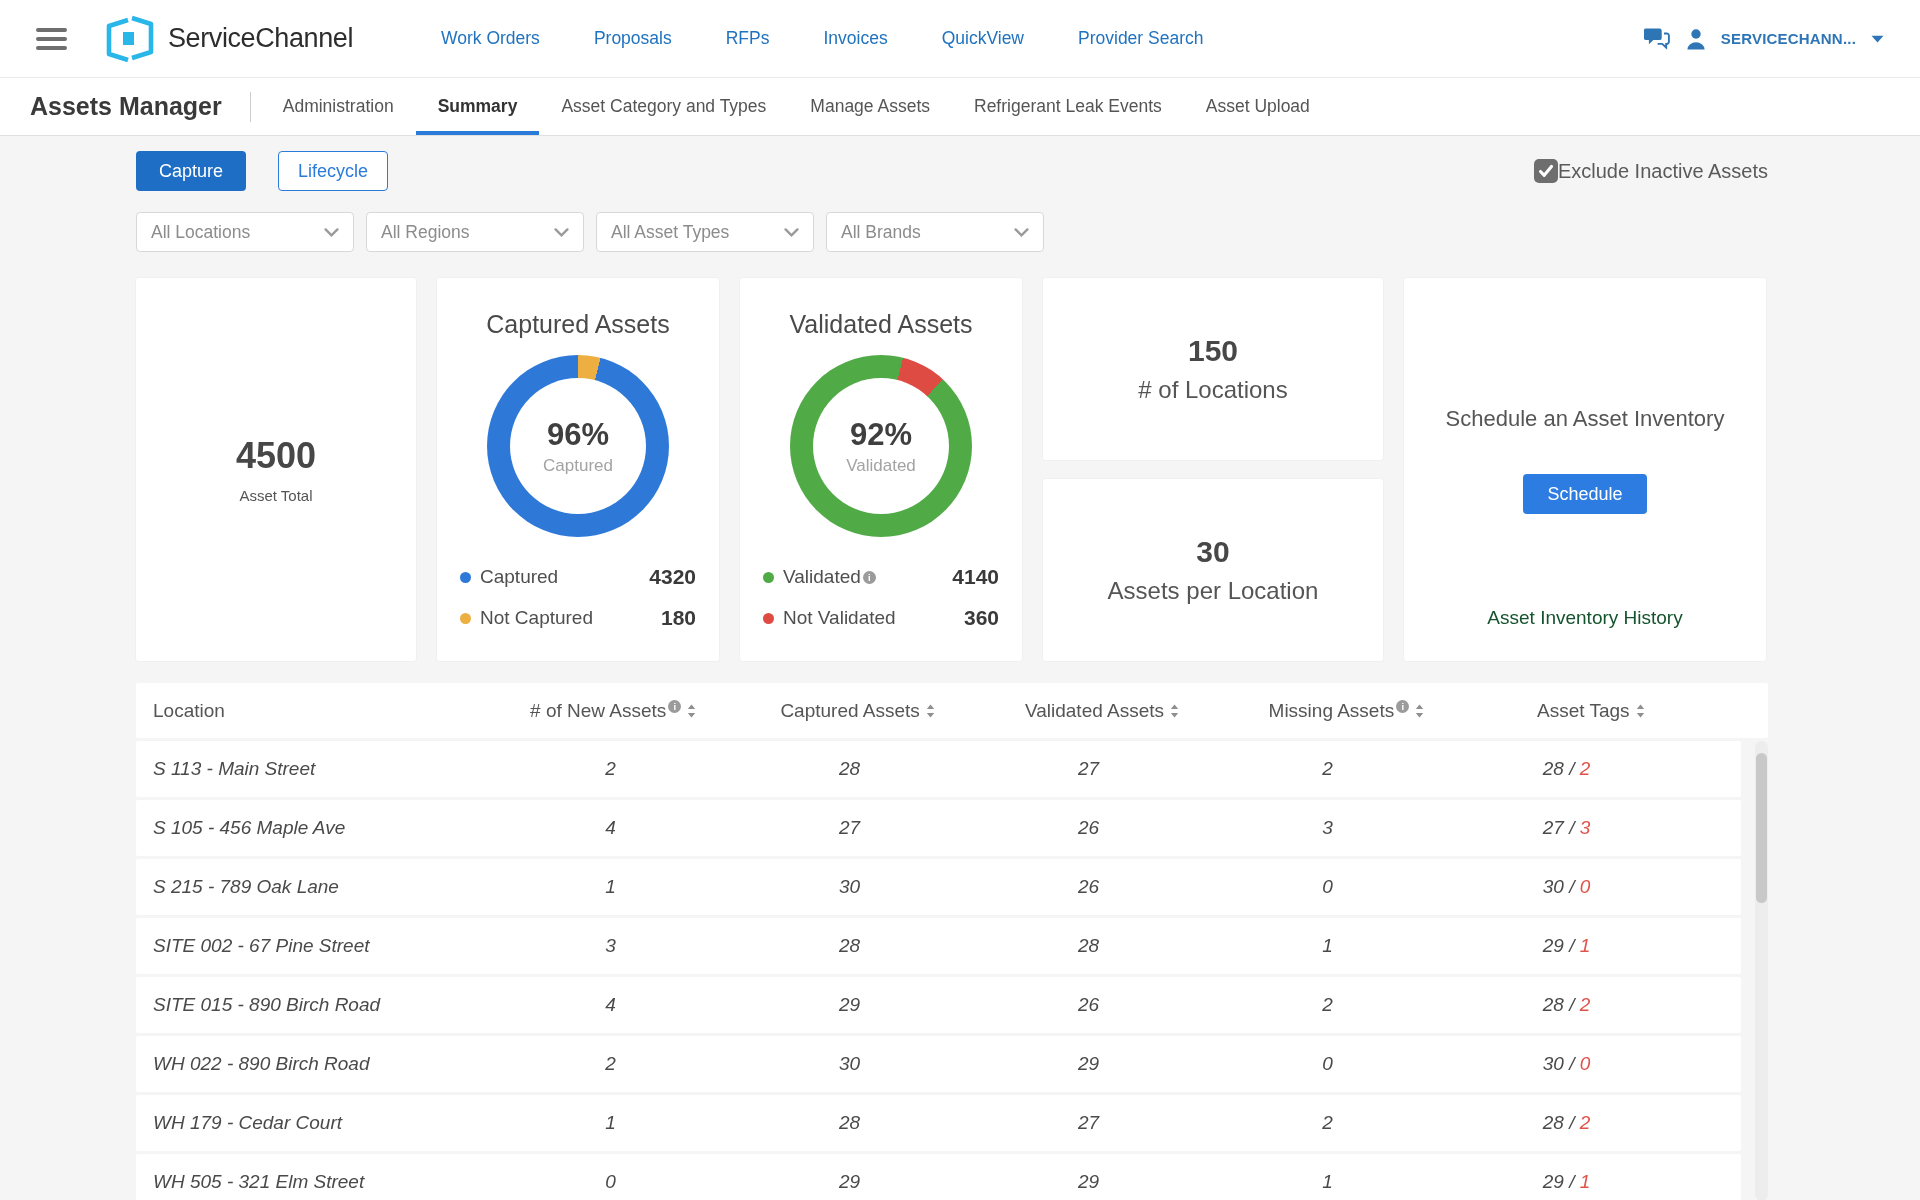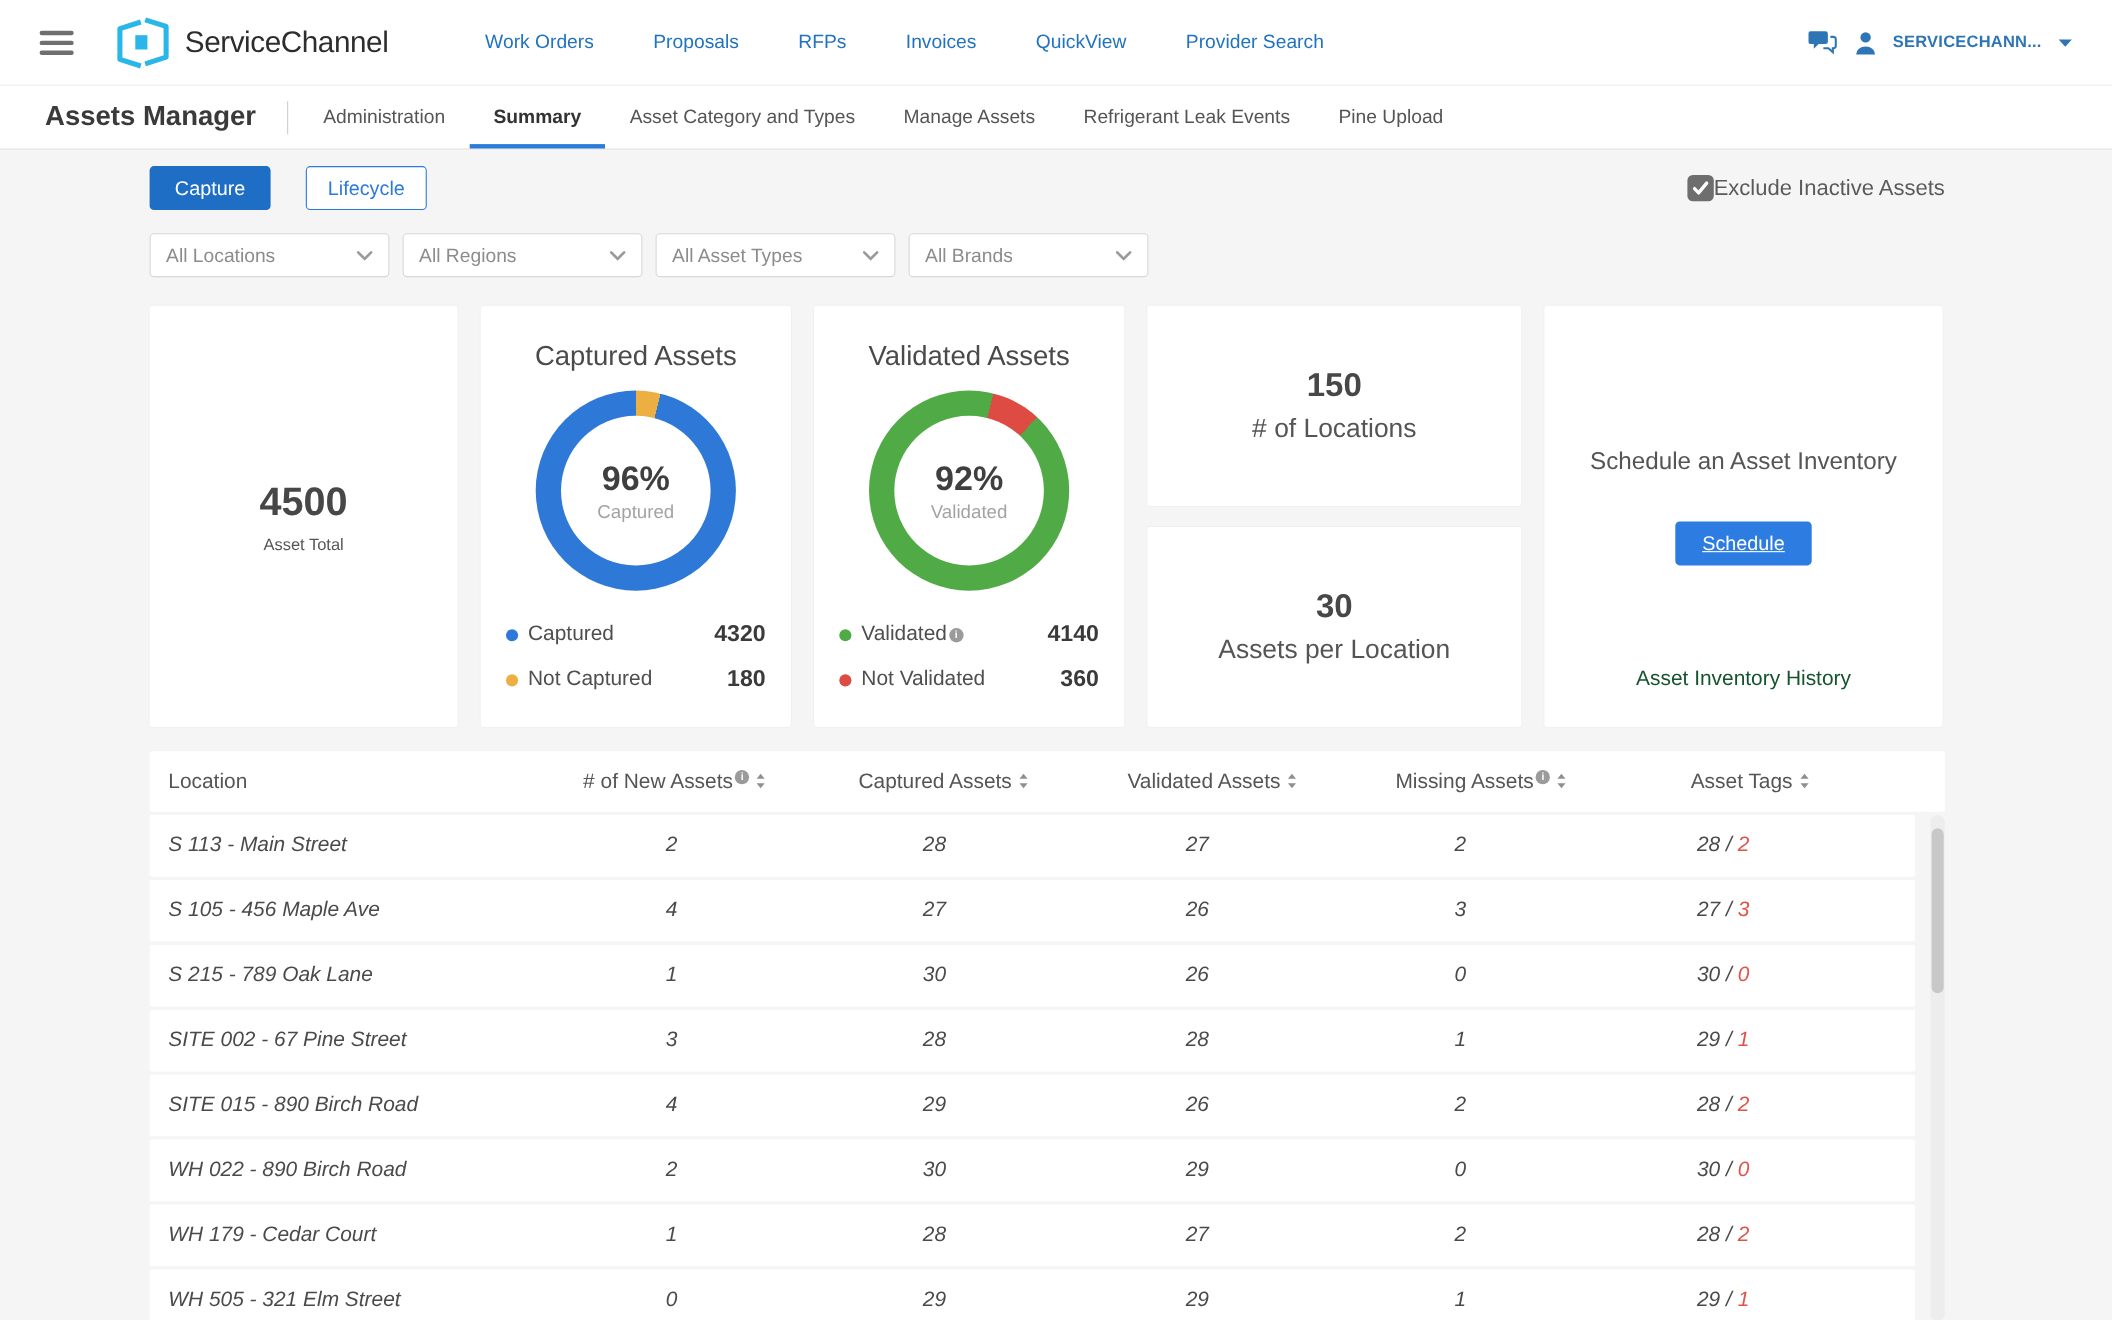--- a/index.html
+++ b/index.html
@@ -13,21 +13,21 @@
   .hamburger span { height:4px; background:#6f6f6f; border-radius:2px; }
   .brand { display:flex; align-items:center; gap:11px; margin-left:36px; }
   .brand-text { font-size:27px; color:#2d2d2d; font-weight:500; letter-spacing:-0.4px; }
   .nav-links { display:flex; gap:54px; margin-left:88px; }
   .nav-link { font-size:17.5px; color:#2173bf; cursor:pointer; white-space:nowrap; }
   .topbar-right { margin-left:auto; display:flex; align-items:center; gap:15px; }
   .username { font-size:15px; color:#2e75b6; font-weight:700; letter-spacing:0.2px; }
 
   
   .subnav { height:58px; background:#fff; border-bottom:1px solid #e0e0e0;
-    display:flex; align-items:center; padding-left:41px; }
+    display:flex; align-items:center; padding-left:30px; }
   .subnav-title { font-size:25px; font-weight:600; color:#3a3a3a; }
   .subnav-divider { width:1px; height:30px; background:#ccc; margin:0 10px 0 28px; }
   .tabs { display:flex; height:100%; }
   .tab { padding:0 22px; display:flex; align-items:center; font-size:17.5px; color:#555;
     position:relative; cursor:pointer; white-space:nowrap; }
   .tab.active { font-weight:700; color:#333; }
   .tab.active::after { content:""; position:absolute; left:0; right:0; bottom:0; height:4px; background:#2b7cd9; }
 
   
   .content { width:1632px; margin:15px 0 0 136px; }
@@ -69,21 +69,21 @@
 
   .card-col { width:340px; display:flex; flex-direction:column; gap:19px; }
   .card-stat { flex:1; display:flex; flex-direction:column; align-items:center; justify-content:center; }
   .stat-num { font-size:30px; font-weight:600; color:#474747; }
   .stat-label { font-size:24px; color:#555; margin-top:8px; }
 
   .card-schedule { width:362px; position:relative; }
   .sched-title { position:absolute; top:128px; left:0; right:0; text-align:center; font-size:22px; color:#555; }
   .btn-schedule { position:absolute; top:196px; left:50%; transform:translateX(-50%);
     width:124px; height:40px; background:#2d7ce1; color:#fff; font-size:18px; border:none;
-    border-radius:4px; cursor:pointer; font-family:inherit;text-decoration:underline; }
+    border-radius:4px; cursor:pointer; font-family:inherit; }
   .sched-link { position:absolute; bottom:32px; left:0; right:0; text-align:center;
     font-size:19px; color:#14532d; cursor:pointer; }
 
   
   .table-wrap { position:relative; margin-top:22px; }
   .thead, .trow { display:grid; grid-template-columns:355px repeat(5,1fr);
     align-items:center; background:#fff; border-radius:2px; padding-right:55px; }
   .thead { height:55px; }
   .th { font-size:19px; color:#555; text-align:center; white-space:nowrap; }
   .th.loc, .cell.loc { text-align:left; padding-left:17px; }
@@ -144,21 +144,21 @@
 
 <nav class="subnav">
   <span class="subnav-title">Assets Manager</span>
   <span class="subnav-divider"></span>
   <div class="tabs">
       <div class="tab">Administration</div>
       <div class="tab active">Summary</div>
       <div class="tab">Asset Category and Types</div>
       <div class="tab">Manage Assets</div>
       <div class="tab">Refrigerant Leak Events</div>
-      <div class="tab">Pine Upload</div>
+      <div class="tab">Asset Upload</div>
     </div>
 </nav>
 
 <main class="content">
 
   <div class="toolbar-row">
     <button class="btn-capture">Capture</button>
     <button class="btn-lifecycle">Lifecycle</button>
     <div class="exclude-group">
       <span class="checkbox">

